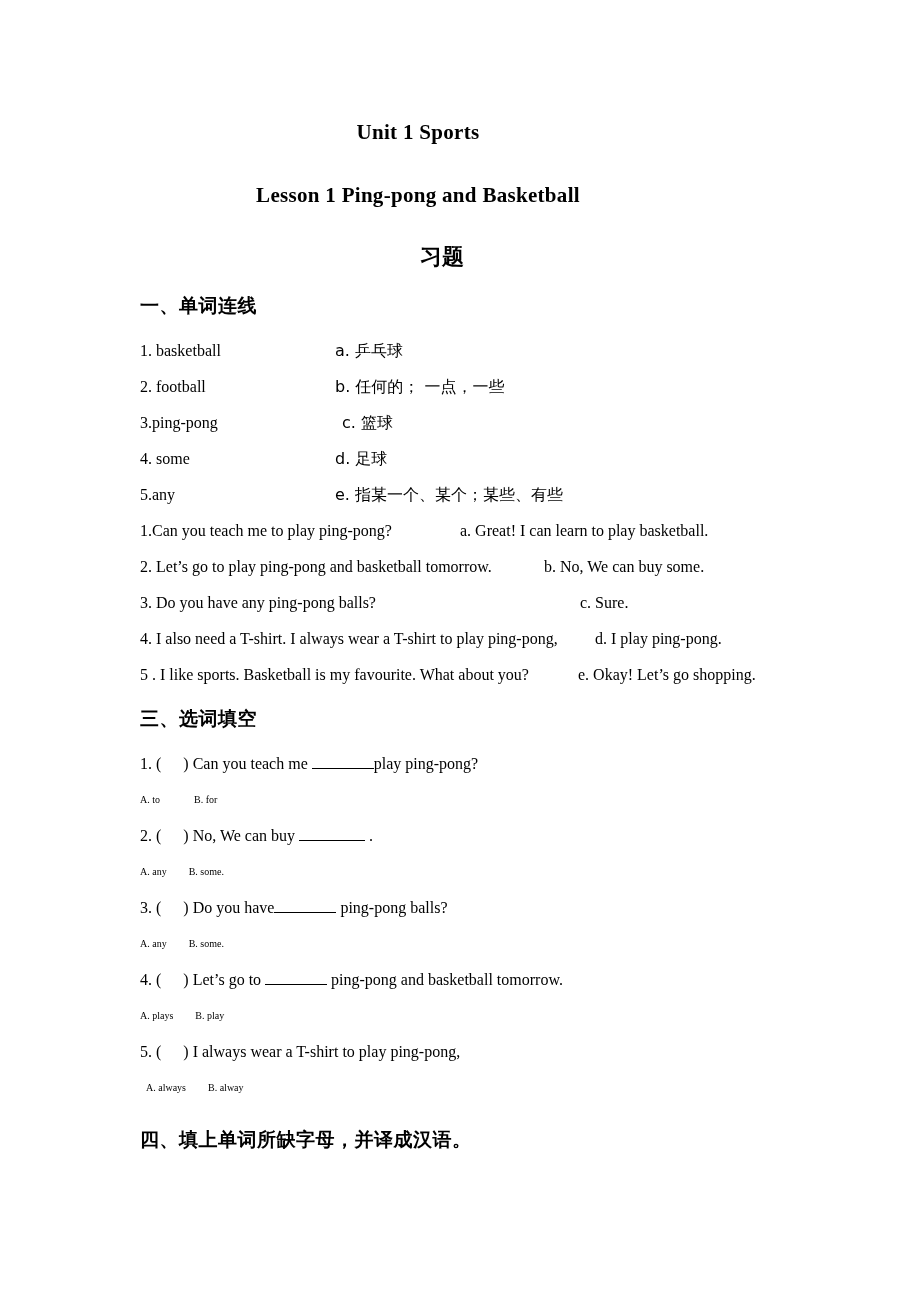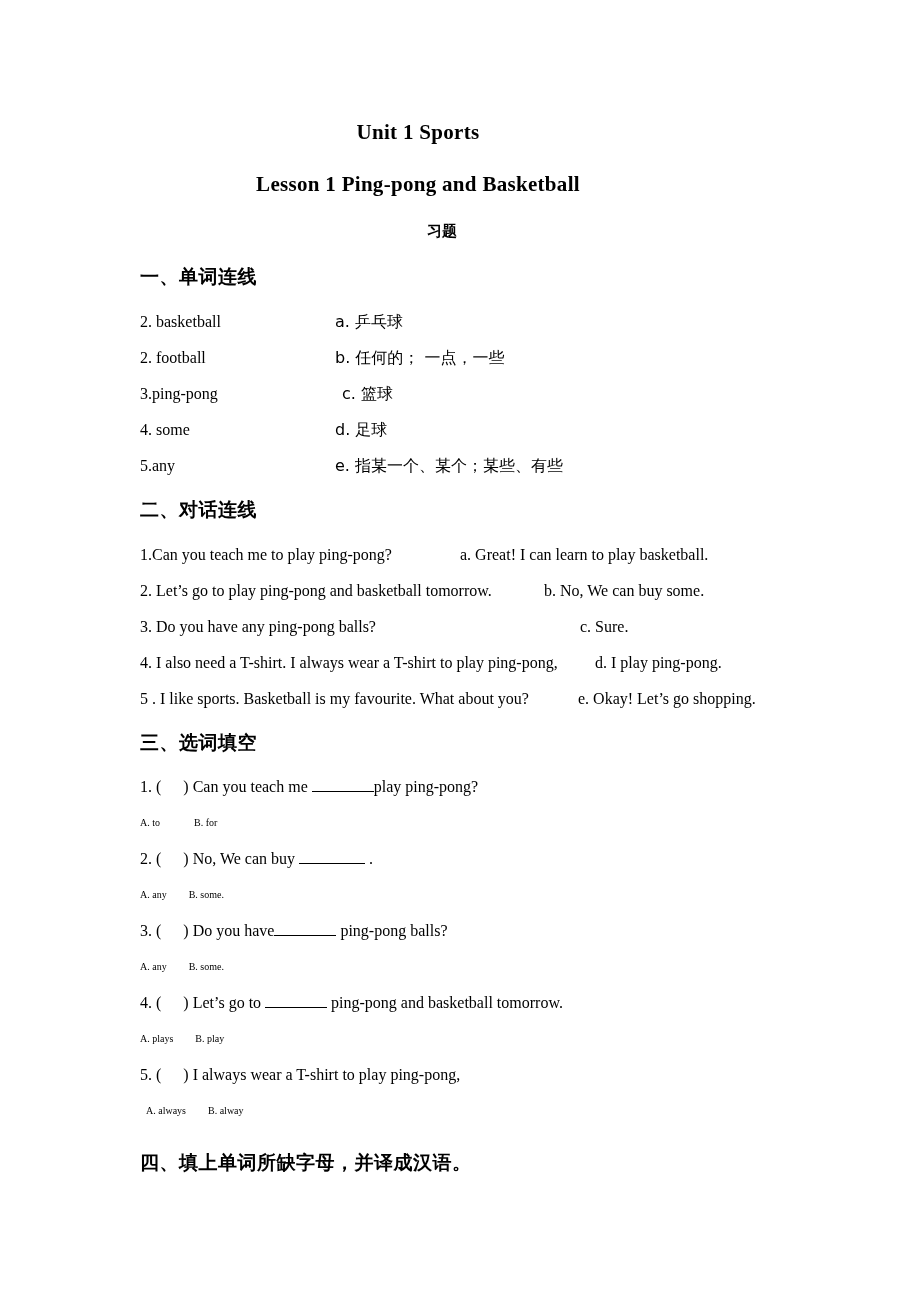--- a/index.html
+++ b/index.html
@@ -34,29 +34,29 @@
     margin: 0;
     padding-top: 122px;
     line-height: 1.0;
   }
   .doc-subtitle {
     text-align: center;
     font-family: "Liberation Serif", "DejaVu Serif", serif;
     font-weight: bold;
     font-size: 21px;
     letter-spacing: 0.3px;
-    margin: 4px;
+    margin: 15px;
     padding-top: 27px;
     line-height: 1.0;
   }
   .doc-exercise-label {
     text-align: center;
     font-family: "DejaVu Sans", "Liberation Sans", sans-serif;
     font-weight: bold;
-    font-size: 15px;
+    font-size: 22px;
     margin: 0;
     padding-top: 25px;
     line-height: 1.0;
     padding-left: 48px;
   }
 
   
   .content {
     margin-left: 140px;
     margin-right: 60px;
@@ -149,42 +149,41 @@
   <h1 class="doc-title">Unit 1 Sports</h1>
   <h2 class="doc-subtitle">Lesson 1 Ping-pong and Basketball</h2>
   <div class="doc-exercise-label">习题</div>
 
   <div class="content">
 
     <div class="section-heading">一、单词连线</div>
 
     <div>
       <div class="match-row">
-        <span class="match-left">2. basketball</span>
+        <span class="match-left">1. basketball</span>
         <span class="match-right cn" style="left:195px;">a.  乒乓球</span>
       </div>
       <div class="match-row">
         <span class="match-left">2. football</span>
         <span class="match-right cn" style="left:195px;">b.  任何的； 一点，一些</span>
       </div>
       <div class="match-row">
         <span class="match-left">3.ping-pong</span>
         <span class="match-right cn" style="left:202px;">c.  篮球</span>
       </div>
       <div class="match-row">
         <span class="match-left">4. some</span>
         <span class="match-right cn" style="left:195px;">d.  足球</span>
       </div>
       <div class="match-row">
         <span class="match-left">5.any</span>
         <span class="match-right cn" style="left:195px;">e.  指某一个、某个；某些、有些</span>
       </div>
     </div>
 
-    <div class="section-heading spaced-top">二、对话连线</div>
 
     <div>
       <div class="dlg-row">
         <span class="dlg-left">1.Can you teach me to play ping-pong?</span>
         <span class="dlg-right" style="left:320px;">a. Great! I can learn to play basketball.</span>
       </div>
       <div class="dlg-row">
         <span class="dlg-left">2. Let’s go to play ping-pong and basketball tomorrow.</span>
         <span class="dlg-right" style="left:404px;">b. No, We can buy some.</span>
       </div>

